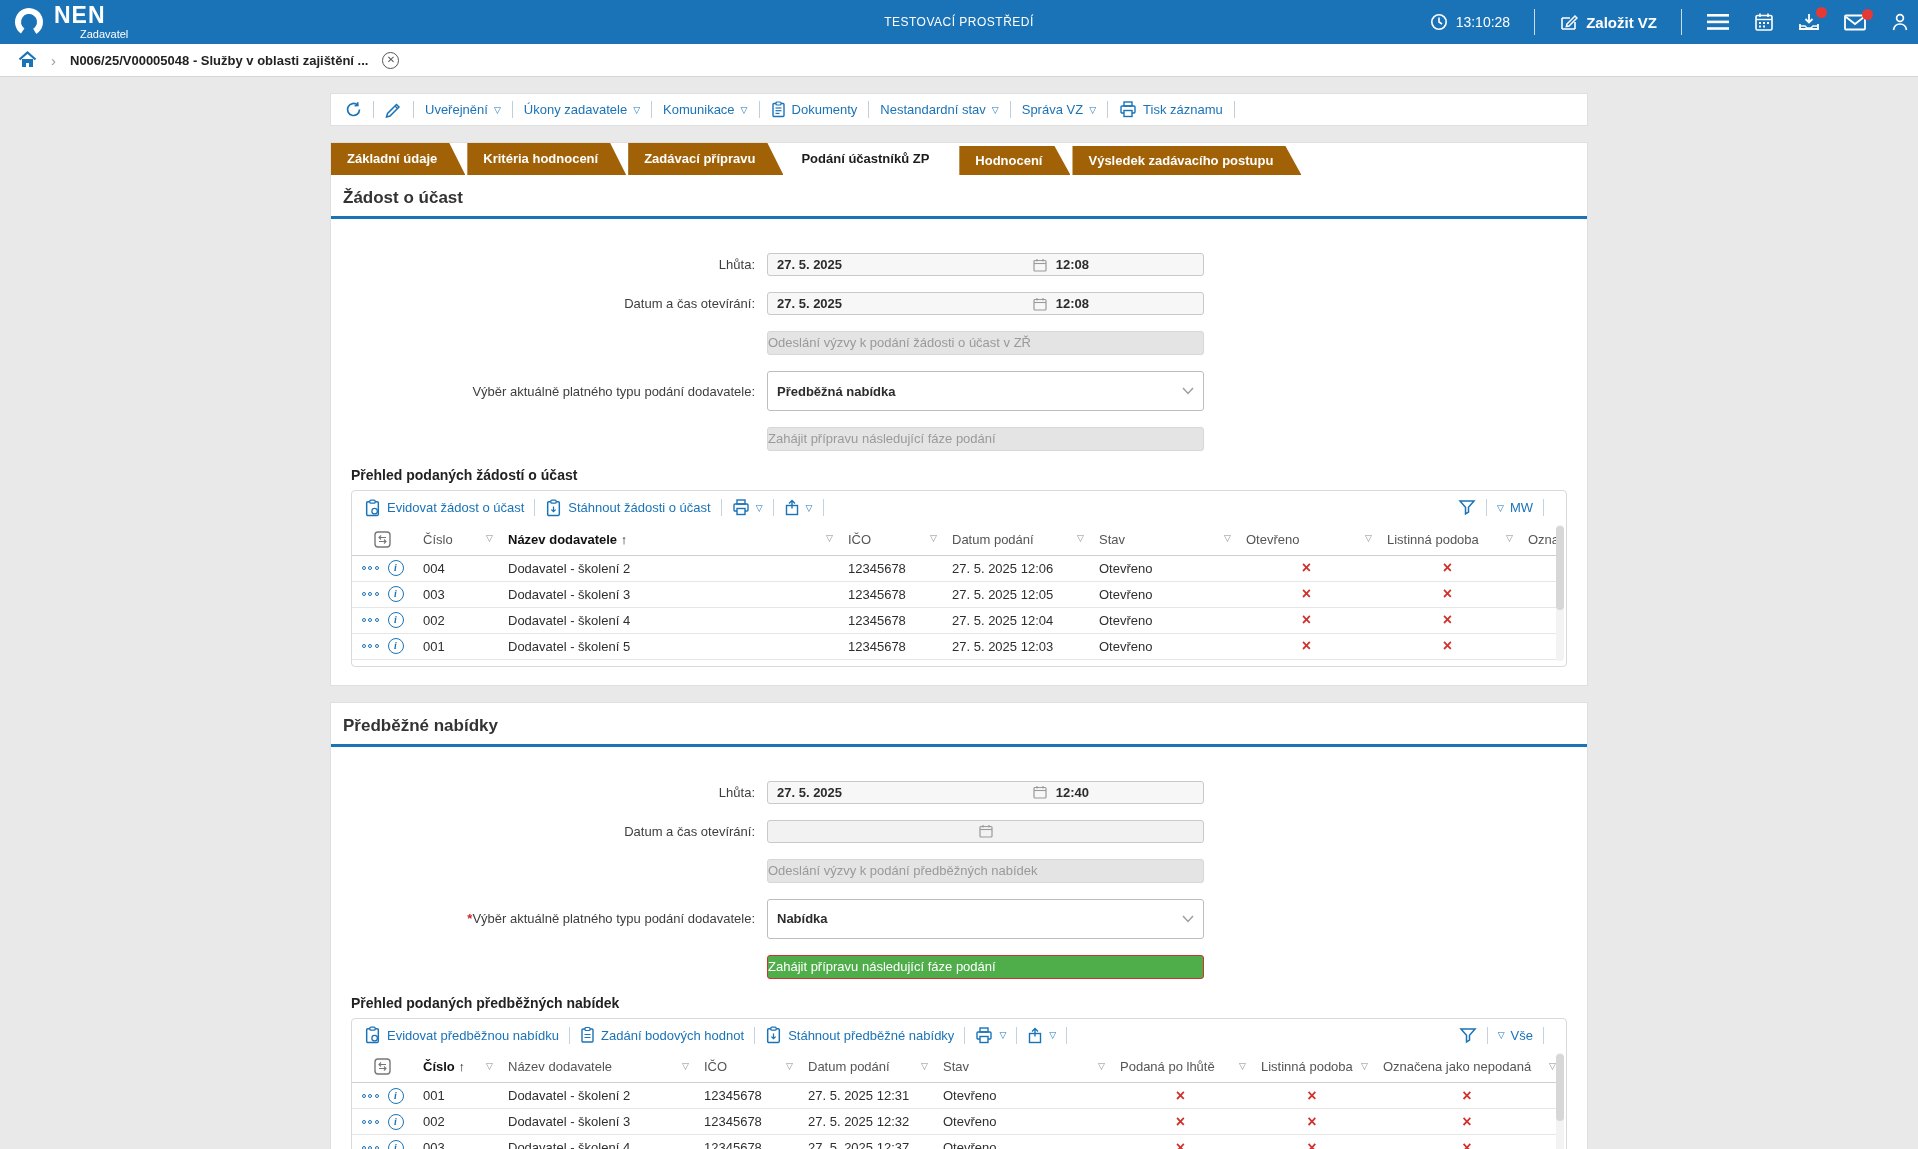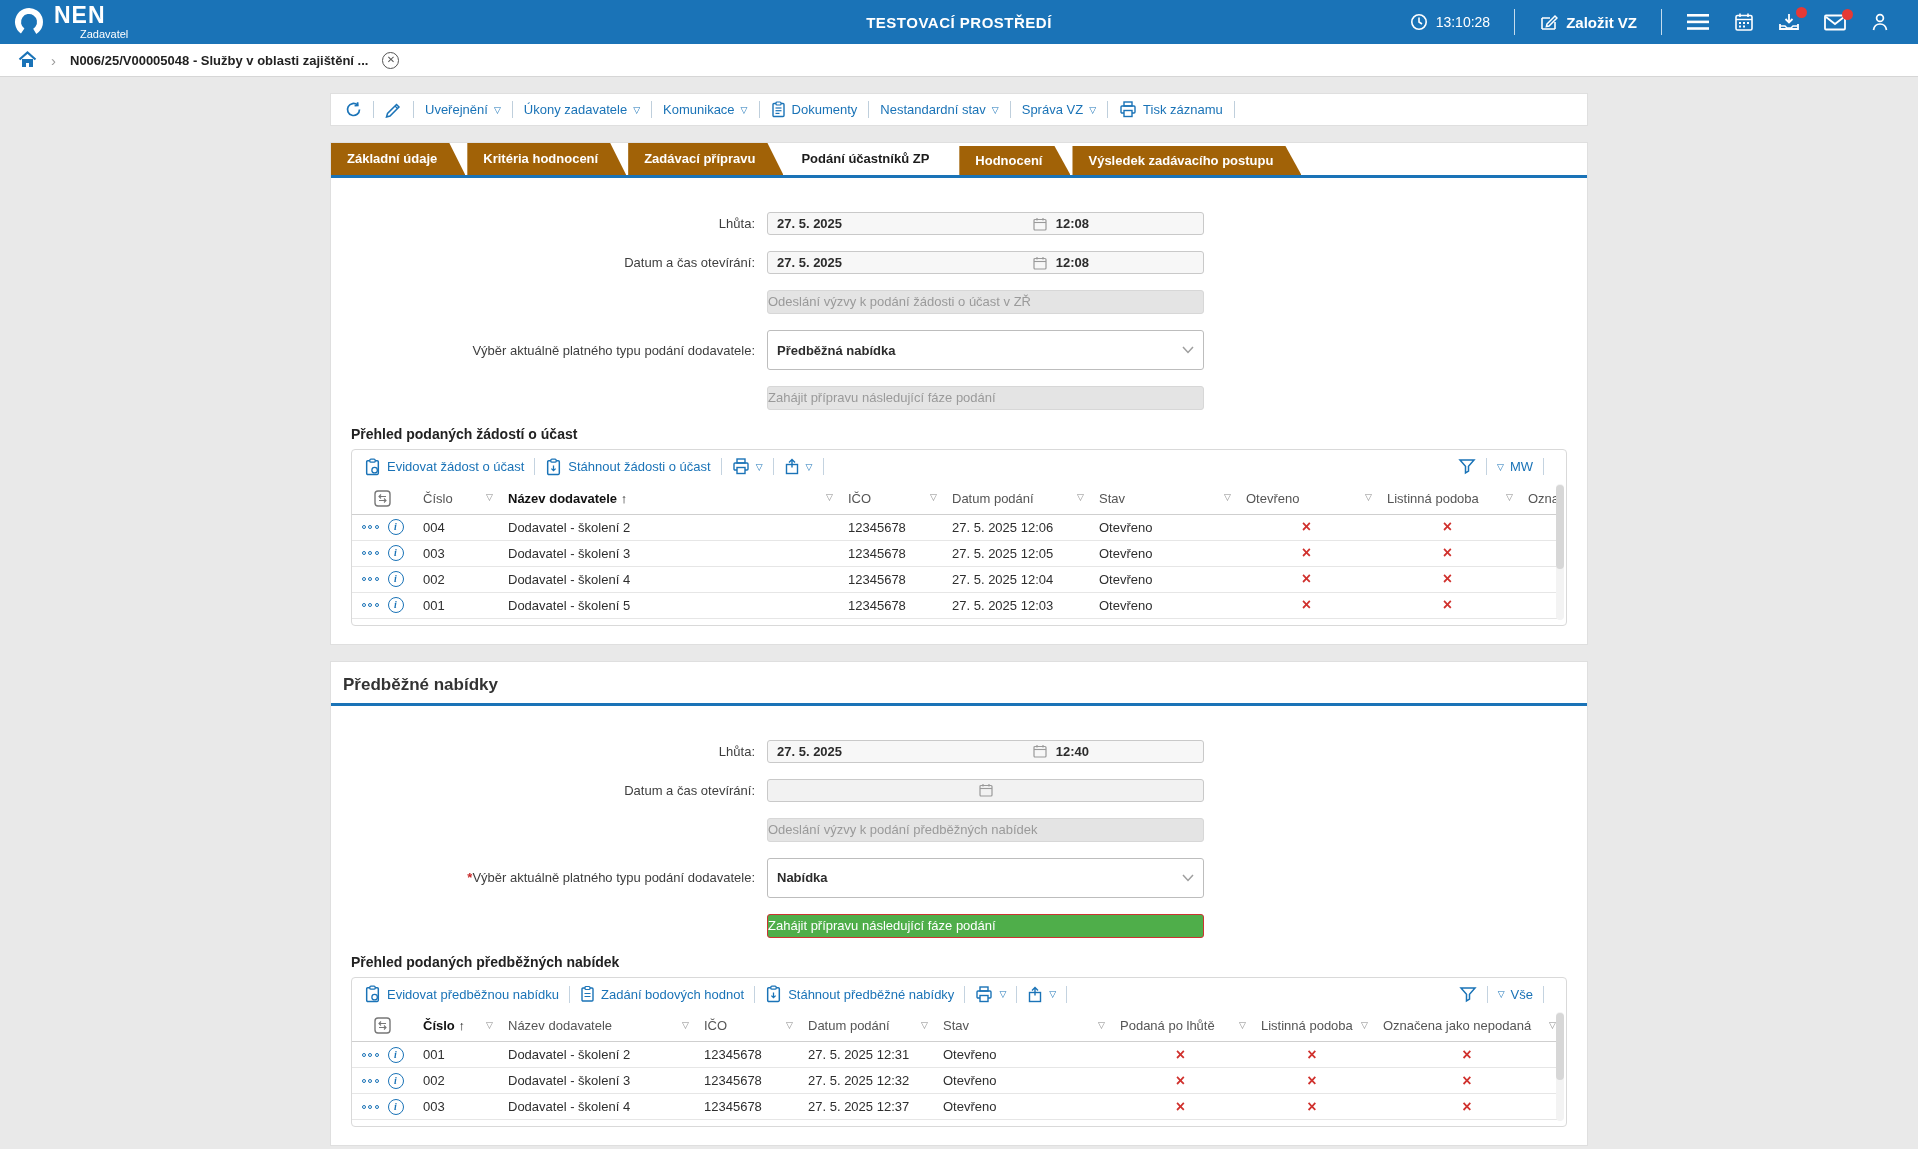--- a/index.html
+++ b/index.html
@@ -5,22 +5,22 @@
   * { box-sizing: border-box; margin: 0; padding: 0; }
   html,body { width:1918px; height:1149px; overflow:hidden; }
   body { font-family:"Liberation Sans", sans-serif; background:#e9e9e9; color:#333; font-size:13px; }
 
   
   .topbar { position:relative; height:44px; background:#1a73b7; display:flex; align-items:center; color:#fff; }
   .brand { display:flex; align-items:center; gap:8px; padding-left:12px; }
   .brand-text { line-height:1; }
   .brand-name { font-size:23px; font-weight:bold; letter-spacing:1px; }
   .brand-sub { display:block; font-size:11px; margin:2px 0 0 26px; font-weight:normal; }
-  .env-title { position:absolute; left:0; right:0; text-align:center; font-size:15px; font-weight:bold; letter-spacing:.5px; pointer-events:none; }
-  .topbar-right { margin-left:auto; display:flex; align-items:center; gap:24px; padding-right:28px; }
+  .env-title { position:absolute; left:0; right:0; text-align:center; font-size:12px; font-weight:normal; letter-spacing:.5px; pointer-events:none; }
+  .topbar-right { margin-left:auto; display:flex; align-items:center; gap:24px; padding-right:8px; }
   .tb-group { display:flex; align-items:center; gap:8px; }
   .tb-divider { width:1px; height:26px; background:rgba(255,255,255,.75); }
   .tb-time { font-size:14px; }
   .tb-create { font-size:15px; font-weight:bold; cursor:pointer; }
   .tb-iconbtn { position:relative; display:flex; align-items:center; cursor:pointer; }
   .badge-dot { position:absolute; top:-5px; right:-7px; width:11px; height:11px; border-radius:50%; }
   .icon { display:inline-block; vertical-align:middle; }
 
   
   .crumbbar { height:33px; background:#fff; border-bottom:1px solid #d6d6d6; display:flex; align-items:center; gap:14px; padding-left:18px; }
@@ -246,20 +246,21 @@
   <div class="panel">
     <div class="tabs">
       <div class="tab">Základní údaje</div>
       <div class="tab">Kritéria hodnocení</div>
       <div class="tab">Zadávací přípravu</div>
       <div class="tab active">Podání účastníků ZP</div>
       <div class="tab minor">Hodnocení</div>
       <div class="tab minor">Výsledek zadávacího postupu</div>
     </div>
 
+    <div class="sec-title">Žádost o účast</div>
     <div class="h-rule"></div>
 
     <div class="form-area">
       <div class="form-row">
         <label class="f-label">Lhůta:</label>
         <div class="ctrl date-input">
           <span>27. 5. 2025</span>
           <span class="sp1"></span>
           <svg class="icon" width="14" height="14" viewBox="0 0 14 14">
             <rect x="1" y="2.5" width="12" height="10.5" rx="1" fill="none" stroke="#9a9a9a" stroke-width="1.2"></rect>

